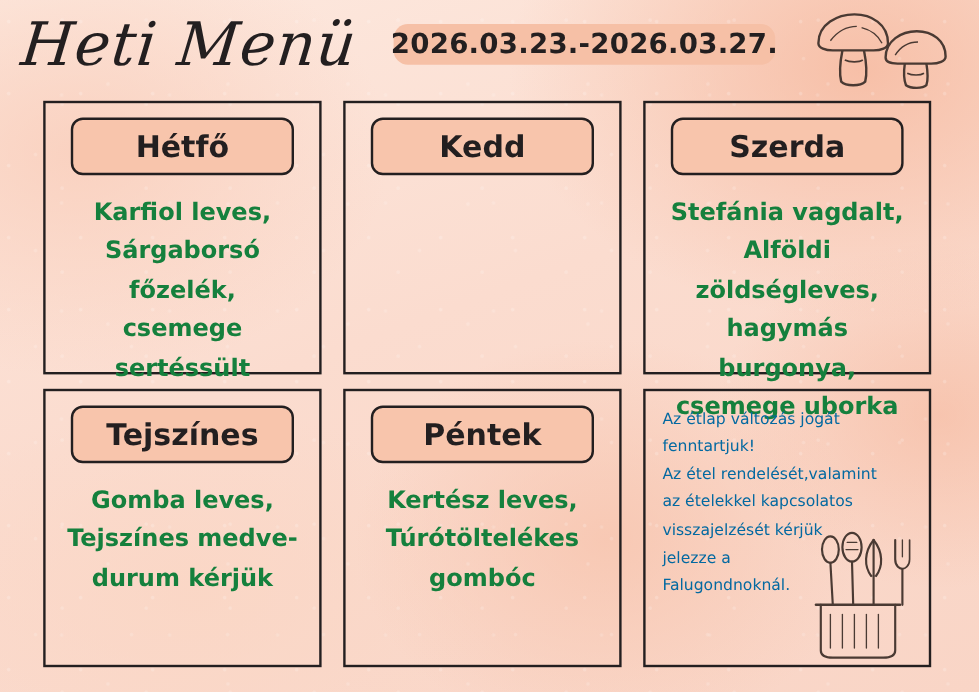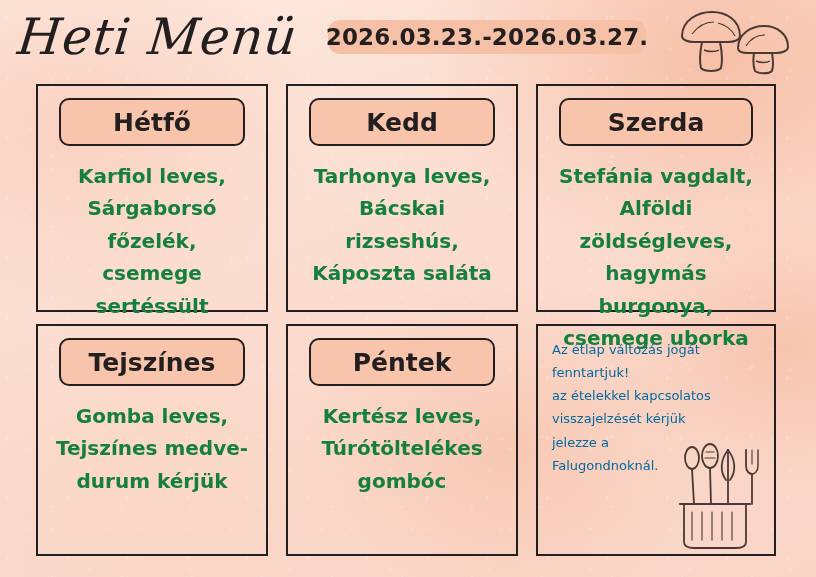--- a/index.html
+++ b/index.html
@@ -209,25 +209,20 @@
         <span class="dish">Karfiol leves,</span>
         <span class="dish">Sárgaborsó főzelék,</span>
         <span class="dish">csemege sertéssült</span>
       </div>
     </div>
 
     <div class="card">
       <div class="day-pill">
         <span>Kedd</span>
       </div>
-      <div class="dishes">
-        <span class="dish">Tarhonya leves,</span>
-        <span class="dish">Bácskai rizseshús,</span>
-        <span class="dish">Káposzta saláta</span>
-      </div>
     </div>
 
     <div class="card wide">
       <div class="day-pill">
         <span>Szerda</span>
       </div>
       <div class="dishes">
         <span class="dish">Stefánia vagdalt,</span>
         <span class="dish">Alföldi zöldségleves,</span>
         <span class="dish">hagymás burgonya,</span>
@@ -254,20 +249,21 @@
         <span class="dish">Kertész leves,</span>
         <span class="dish">Túrótöltelékes</span>
         <span class="dish">gombóc</span>
       </div>
     </div>
 
     <div class="note">
       <div class="note-text">
         <span class="note-line">Az étlap változás jogát</span>
         <span class="note-line">fenntartjuk!</span>
+        <span class="note-line">Az étel rendelését,valamint</span>
         <span class="note-line">az ételekkel kapcsolatos</span>
         <span class="note-line">visszajelzését kérjük</span>
         <span class="note-line">jelezze a</span>
         <span class="note-line">Falugondnoknál.</span>
       </div>
 
       <div class="utensils">
         <svg viewBox="0 0 110 110" width="110" height="110" aria-hidden="true">
           <g fill="none" stroke="#4a3a33" stroke-width="1.8" stroke-linecap="round">
 

